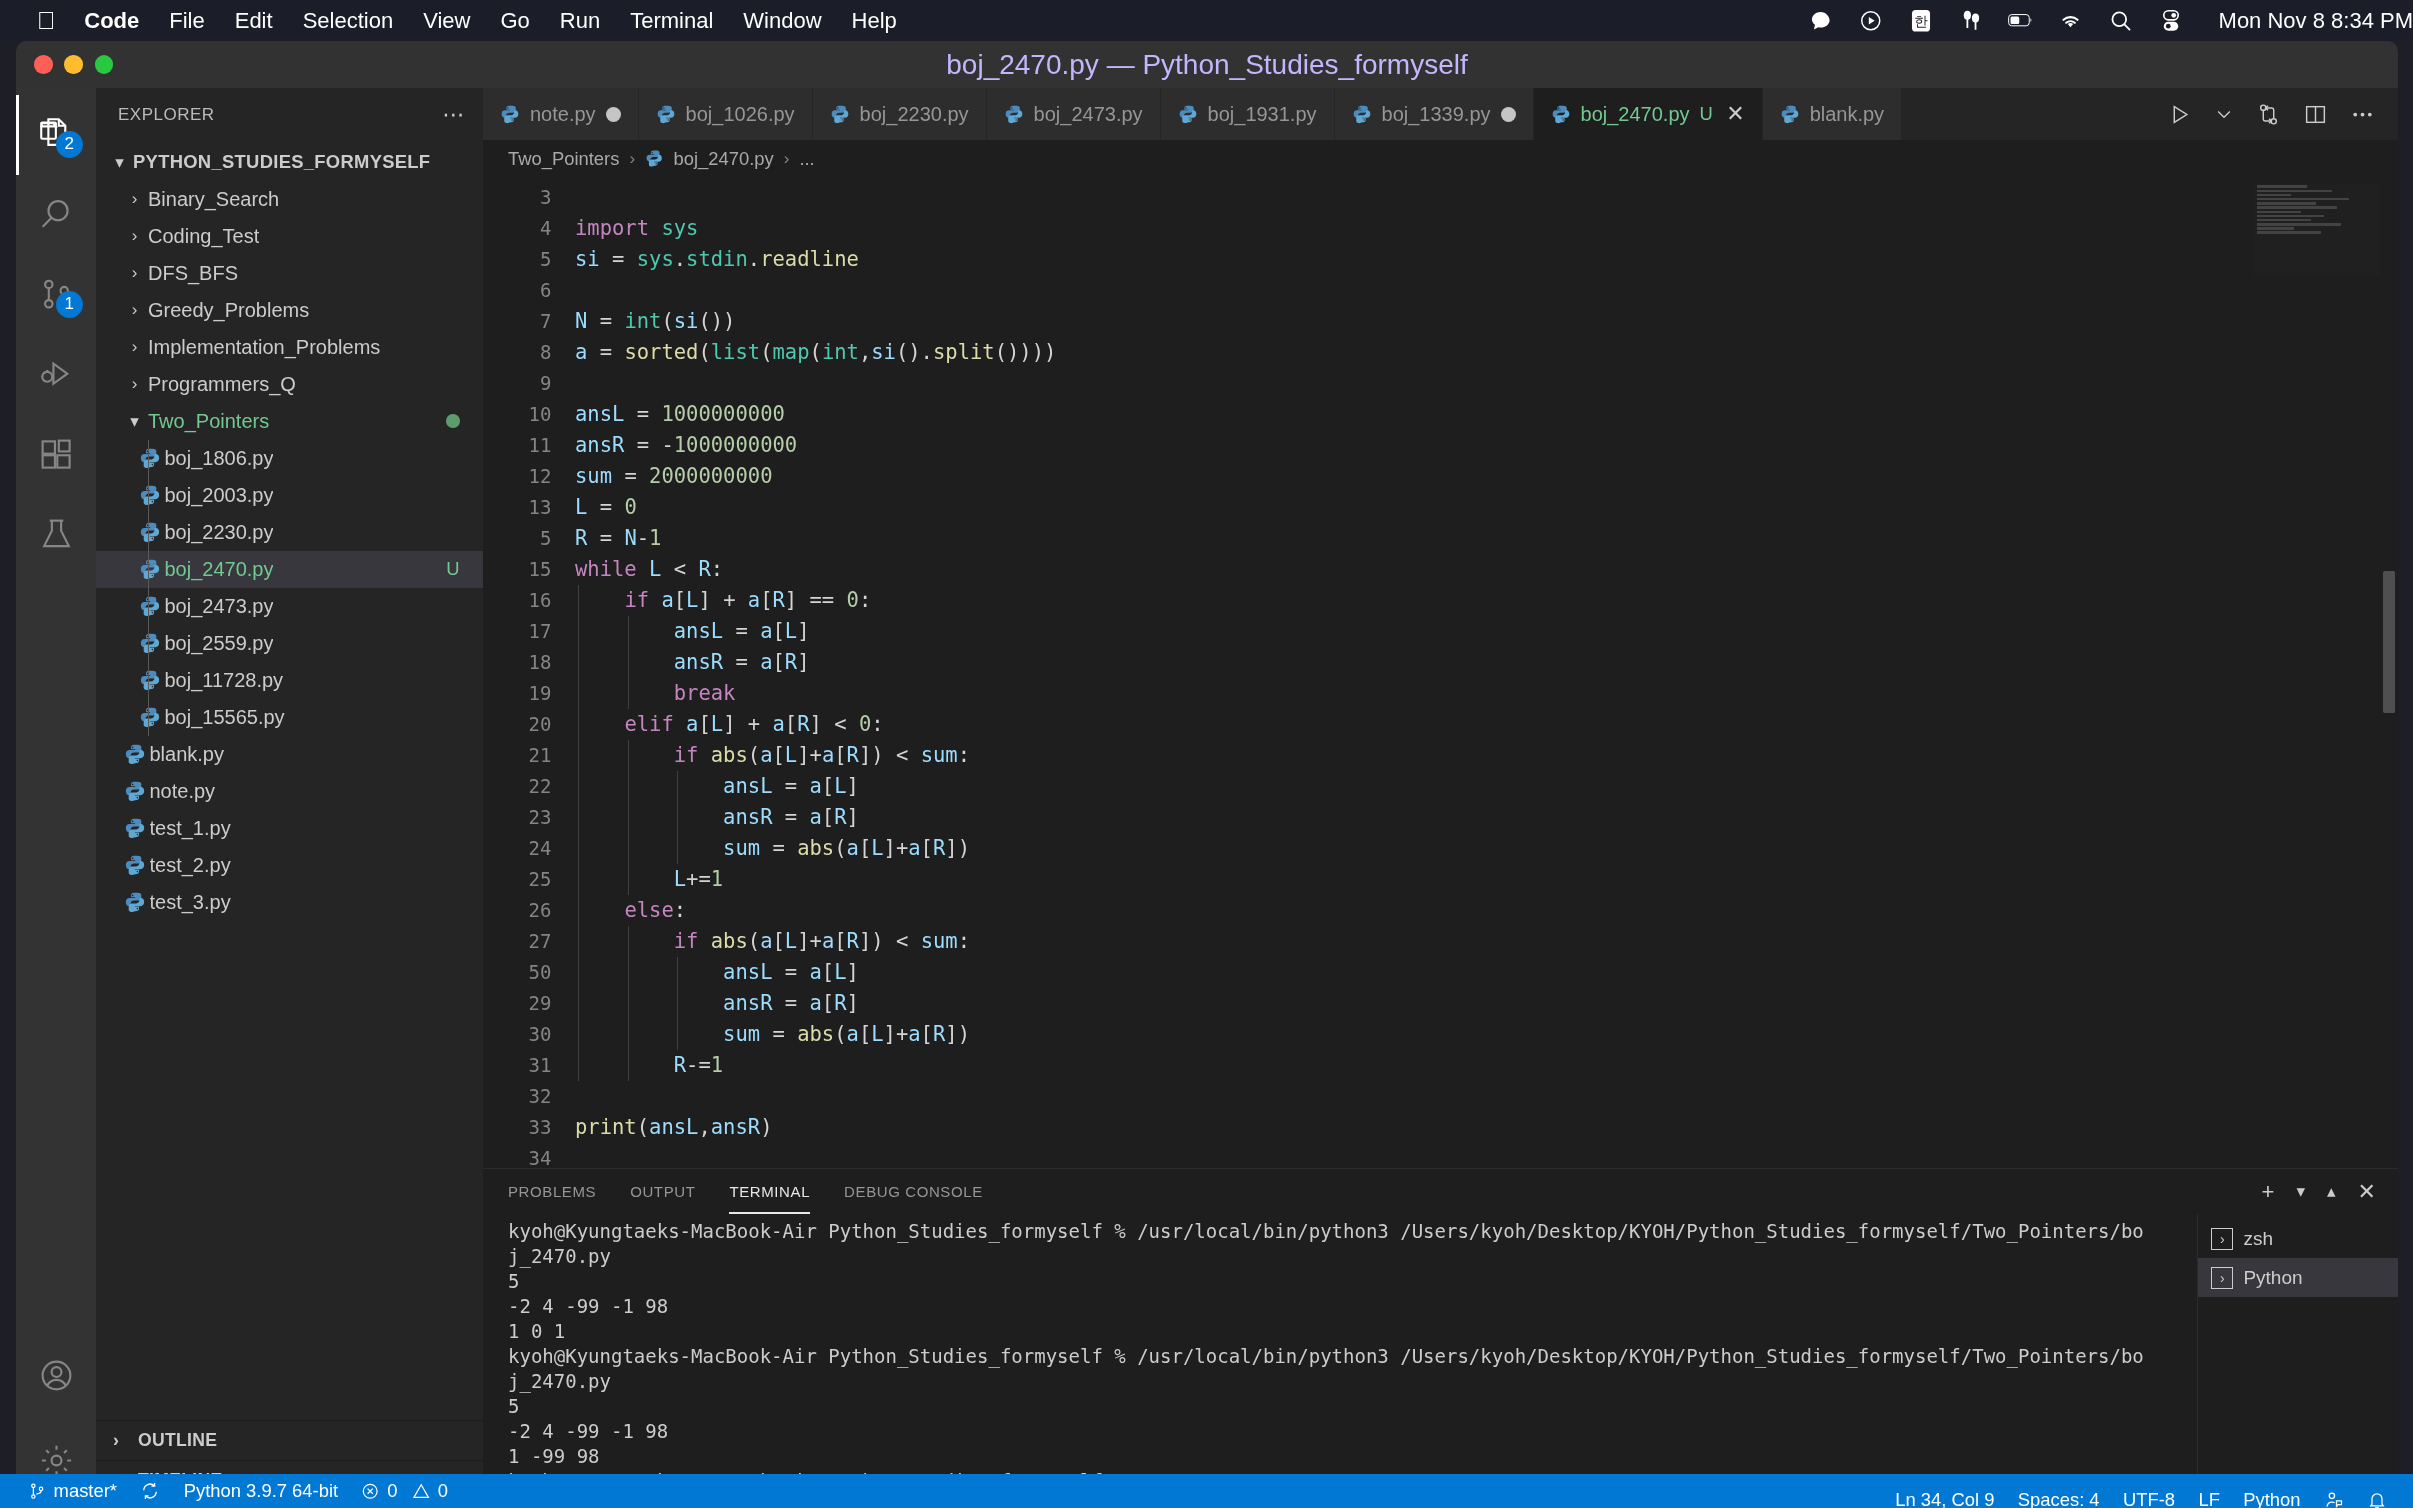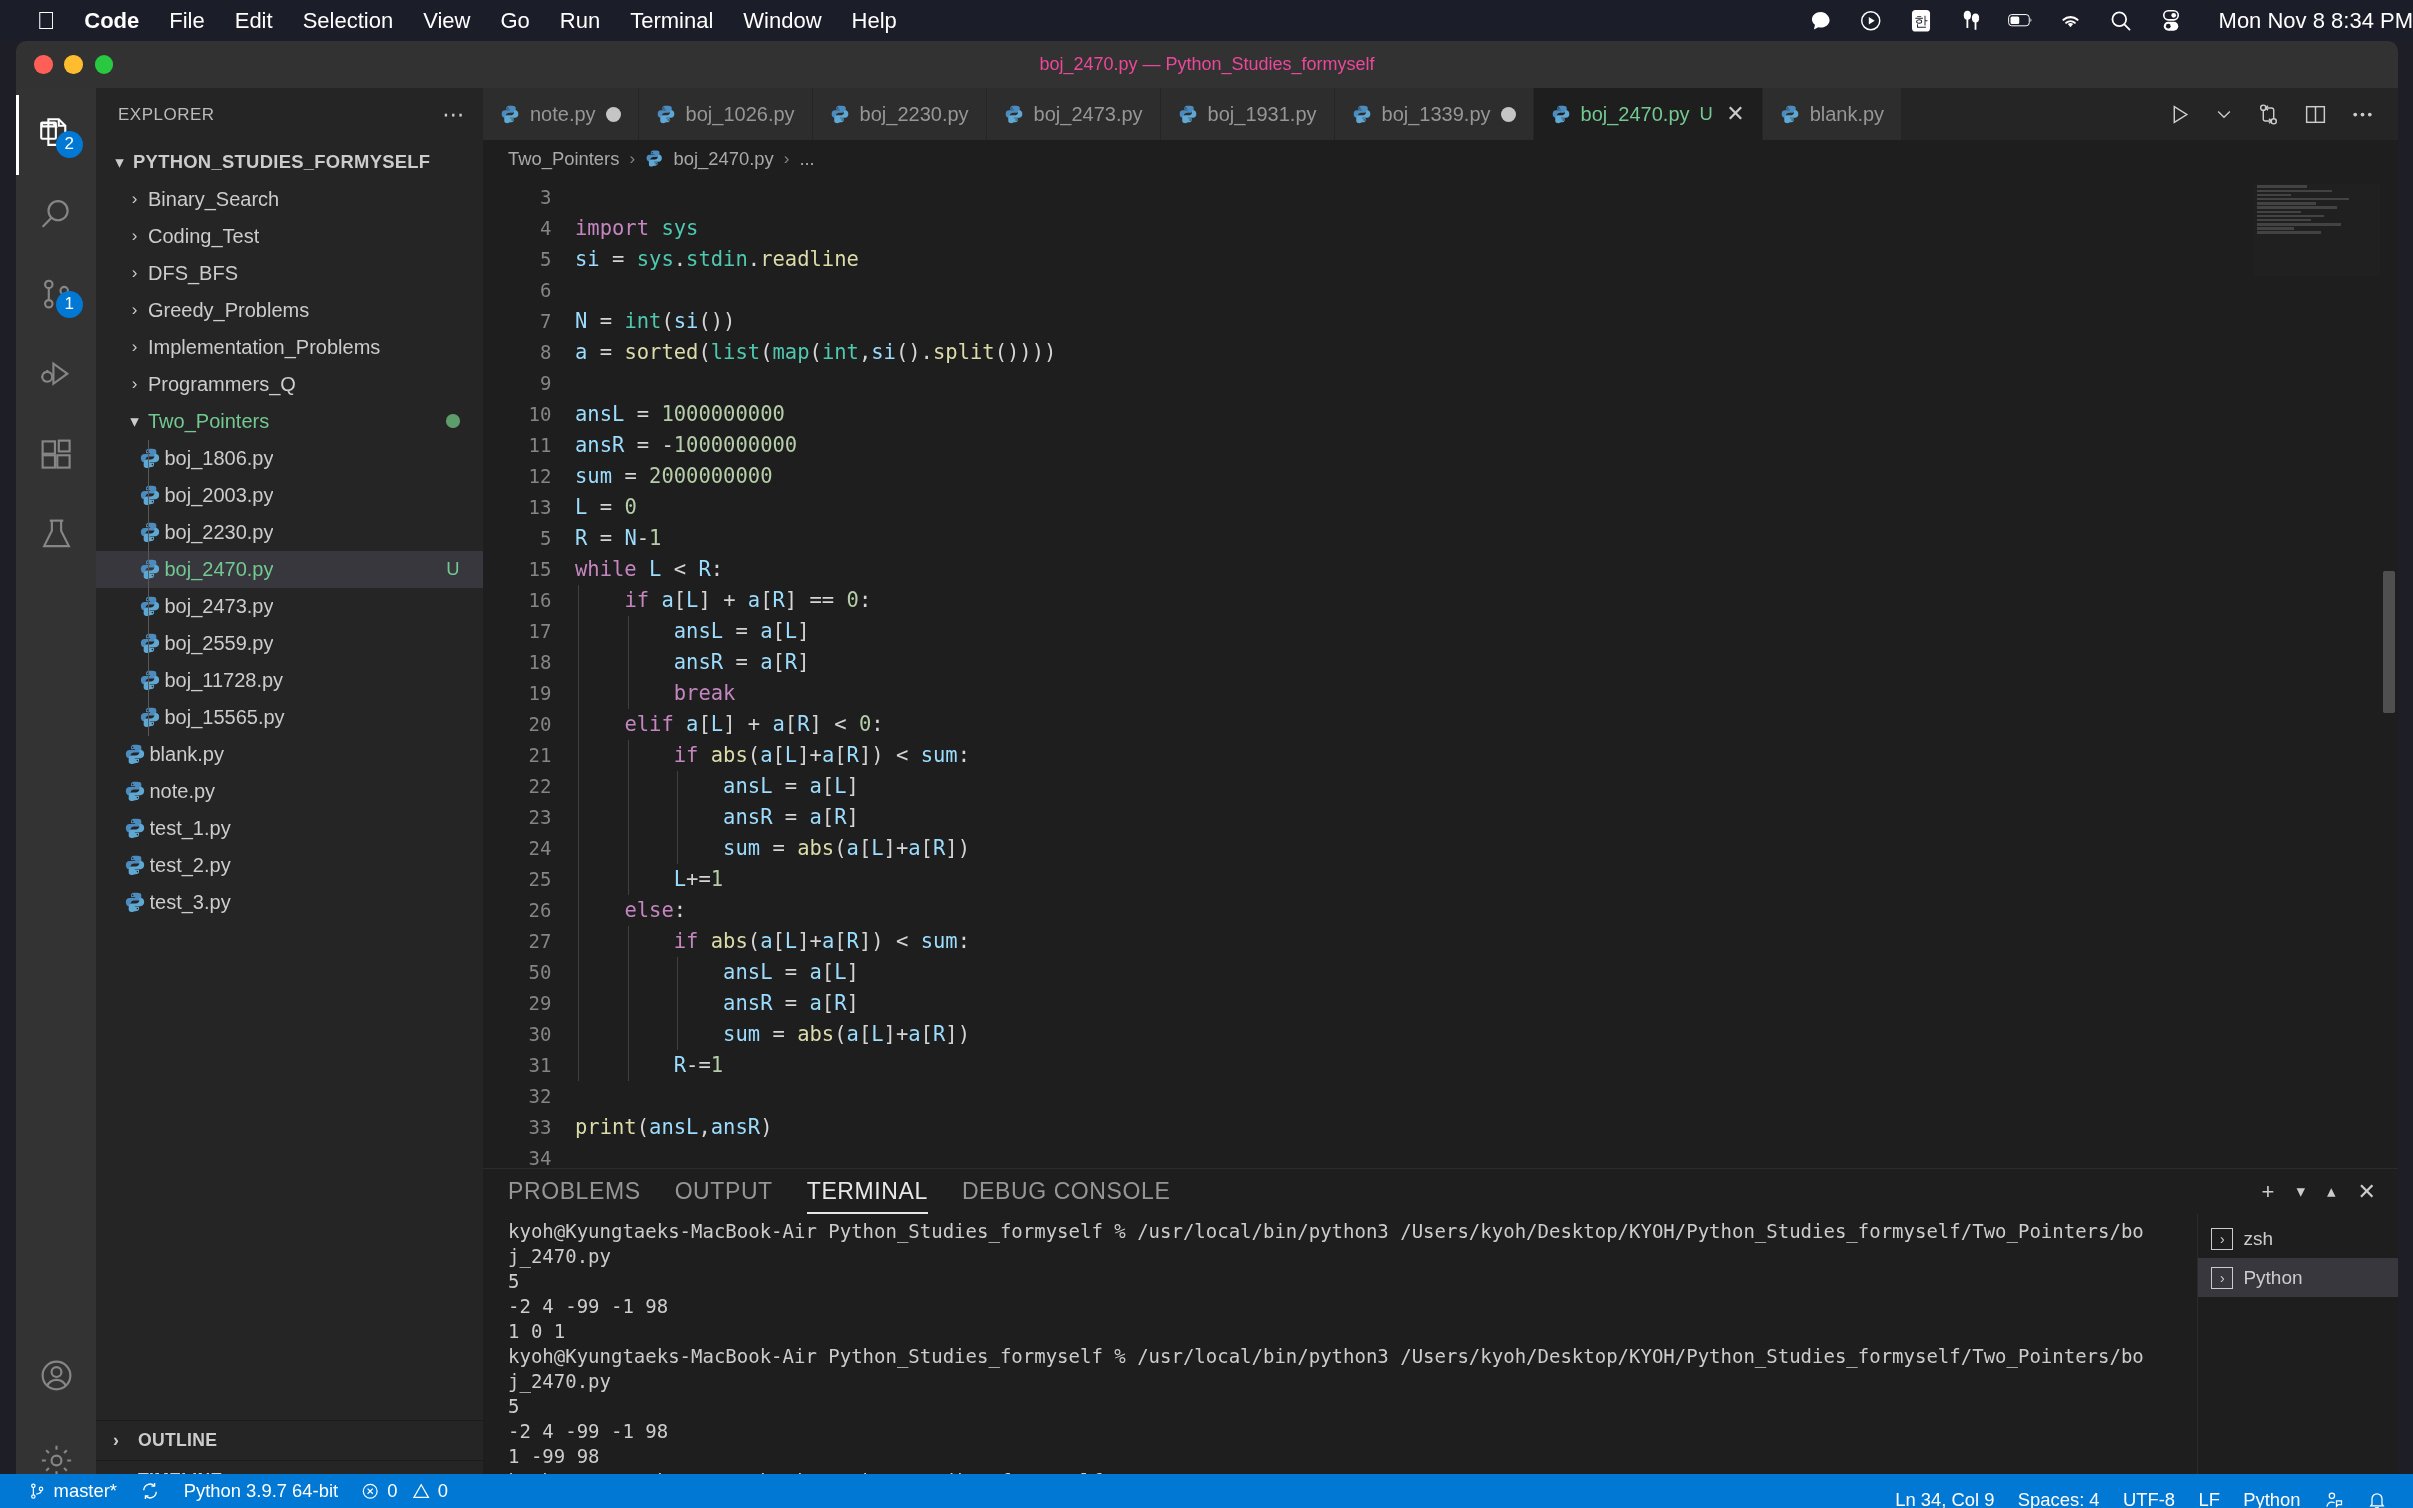--- a/index.html
+++ b/index.html
@@ -34,21 +34,21 @@
   }
   .titlebar {
     height: 47px; background: #323233; position: relative;
     display: flex; align-items: center; flex: none;
   }
   .traffic { display: flex; gap: 11.7px; margin-left: 18.4px; }
   .dot { width: 18.4px; height: 18.4px; border-radius: 50%; }
   .dot.r { background: #ff5f57; } .dot.y { background: #febc2e; } .dot.g { background: #28c840; }
   .titlebar .wtitle {
     position: absolute; left: 0; right: 0; text-align: center;
-    color: #ec4899; font-size: 18px;
+    color: #c4b5fd; font-size: 28px;
   }
 
   .body-row { flex: 1; display: flex; min-height: 0; }
 
   
   .activitybar {
     width: 80px; background: #333333; flex: none;
     display: flex; flex-direction: column; align-items: center;
     padding-top: 6.7px;
   }
@@ -168,21 +168,21 @@
   .fn  { color: #dcdcaa; }
   .bi  { color: #4ec9b0; }
   .var { color: #9cdcfe; }
   .num { color: #b5cea8; }
   .op  { color: #d4d4d4; }
   .pn  { color: #d4d4d4; }
 
   
   .panel { height: 332px; background: #1e1e1e; flex: none; display: flex; flex-direction: column; border-top: 0.8px solid #2b2b2b; }
   .panel-tabs { height: 45px; display: flex; align-items: center; padding-left: 25px; gap: 34px; flex: none; }
-  .ptab { color: #969696; font-size: 23px; letter-spacing: 0.6px; height: 45px; display: flex; align-items: center; position: relative; }
+  .ptab { color: #969696; font-size: 15px; letter-spacing: 0.6px; height: 45px; display: flex; align-items: center; position: relative; }
   .ptab.active { color: #e7e7e7; }
   .ptab.active::after { content: ""; position: absolute; left: 0; right: 0; bottom: 0; height: 1.7px; background: #e7e7e7; }
   .panel-actions { margin-left: auto; display: flex; align-items: center; gap: 22px; padding-right: 22px; color: #cccccc; font-size: 22px; }
 
   .panel-body { flex: 1; display: flex; min-height: 0; }
   .term {
     flex: 1; min-width: 0; position: relative; overflow: hidden;
     font-family: "DejaVu Sans Mono", monospace;
     font-size: 19px; line-height: 25px; color: #cccccc;
     padding: 5px 0 0 25px; white-space: pre;

